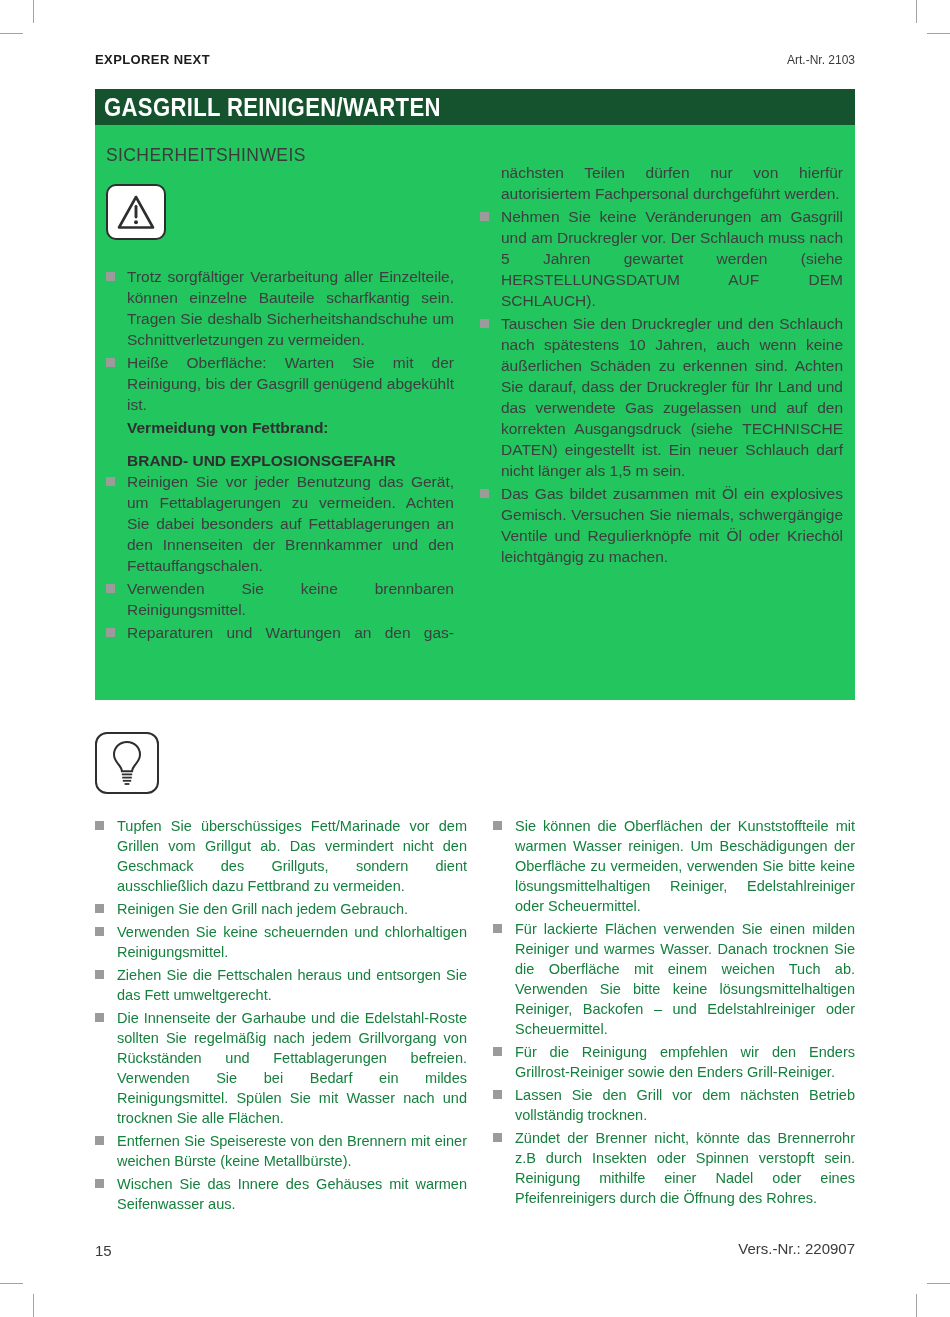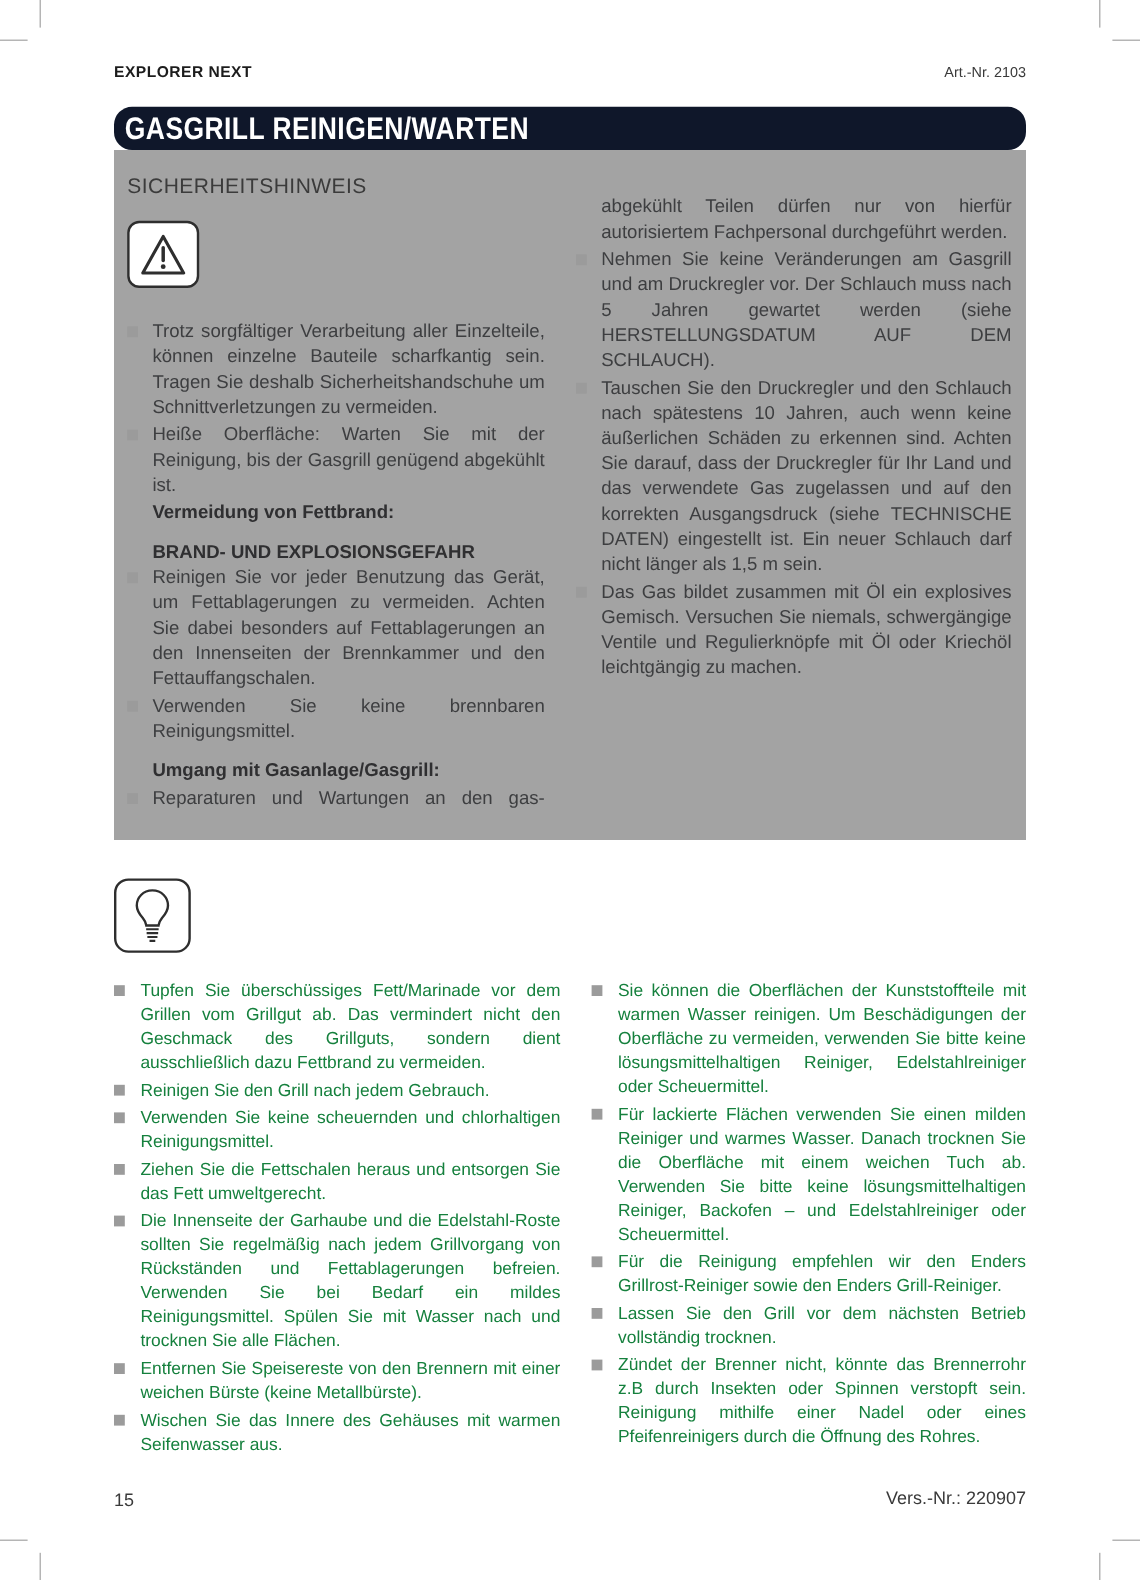--- a/index.html
+++ b/index.html
@@ -46,41 +46,40 @@
   }
   .hdr .artnr {
     font-size: 12px;
     color: #3a3a3a;
   }
 
   
   .banner {
     margin-top: 22px;
     height: 36px;
-    background: #0f172a;
+    background: #14532d;
     color: #ffffff;
     display: flex;
     align-items: center;
     padding-left: 9px;
     overflow: hidden;
-    border-radius: 15px;
   }
   .banner .title {
     display: inline-block;
     font-size: 26px;
     font-weight: 700;
     letter-spacing: 0.4px;
     white-space: nowrap;
     transform: scaleX(0.85);
     transform-origin: left center;
   }
 
   
   .safety-panel {
-    background: #a3a3a3;
+    background: #22c55e;
     min-height: 575px;
     padding: 20px 12px 22px 11px;
     display: flex;
     gap: 26px;
   }
   .safety-col-left { width: 348px; flex: none; }
   .safety-col-right { flex: 1; padding-top: 17px; }
 
   .safety-heading {
     font-size: 17.5px;
@@ -217,30 +216,29 @@
 
         <div class="li">
           <span class="sq"></span>
           <p>Reinigen Sie vor jeder Benutzung das Gerät, um Fettablagerungen zu vermeiden. Achten Sie dabei besonders auf Fettablagerungen an den Innenseiten der Brennkammer und den Fettauffangschalen.</p>
         </div>
         <div class="li">
           <span class="sq"></span>
           <p>Verwenden Sie keine brennbaren Reinigungsmittel.</p>
         </div>
 
-        <div class="subhead gap-above gap-below">Umgang mit Gasanlage/Gasgrill:</div>
 
         <div class="li justify-last">
           <span class="sq"></span>
           <p>Reparaturen und Wartungen an den gas-</p>
         </div>
       </div>
 
       <div class="safety-col-right">
-        <p class="cont">abgekühlt Teilen dürfen nur von hierfür autorisiertem Fachpersonal durchgeführt werden.</p>
+        <p class="cont">nächsten Teilen dürfen nur von hierfür autorisiertem Fachpersonal durchgeführt werden.</p>
 
         <div class="li">
           <span class="sq"></span>
           <p>Nehmen Sie keine Veränderungen am Gasgrill und am Druckregler vor. Der Schlauch muss nach 5 Jahren gewartet werden (siehe HERSTELLUNGSDATUM AUF DEM SCHLAUCH).</p>
         </div>
         <div class="li">
           <span class="sq"></span>
           <p>Tauschen Sie den Druckregler und den Schlauch nach spätestens 10 Jahren, auch wenn keine äußerlichen Schäden zu erkennen sind. Achten Sie darauf, dass der Druckregler für Ihr Land und das verwendete Gas zugelassen und auf den korrekten Ausgangsdruck (siehe TECHNISCHE DATEN) eingestellt ist. Ein neuer Schlauch darf nicht länger als 1,5 m sein.</p>
         </div>
         <div class="li">

